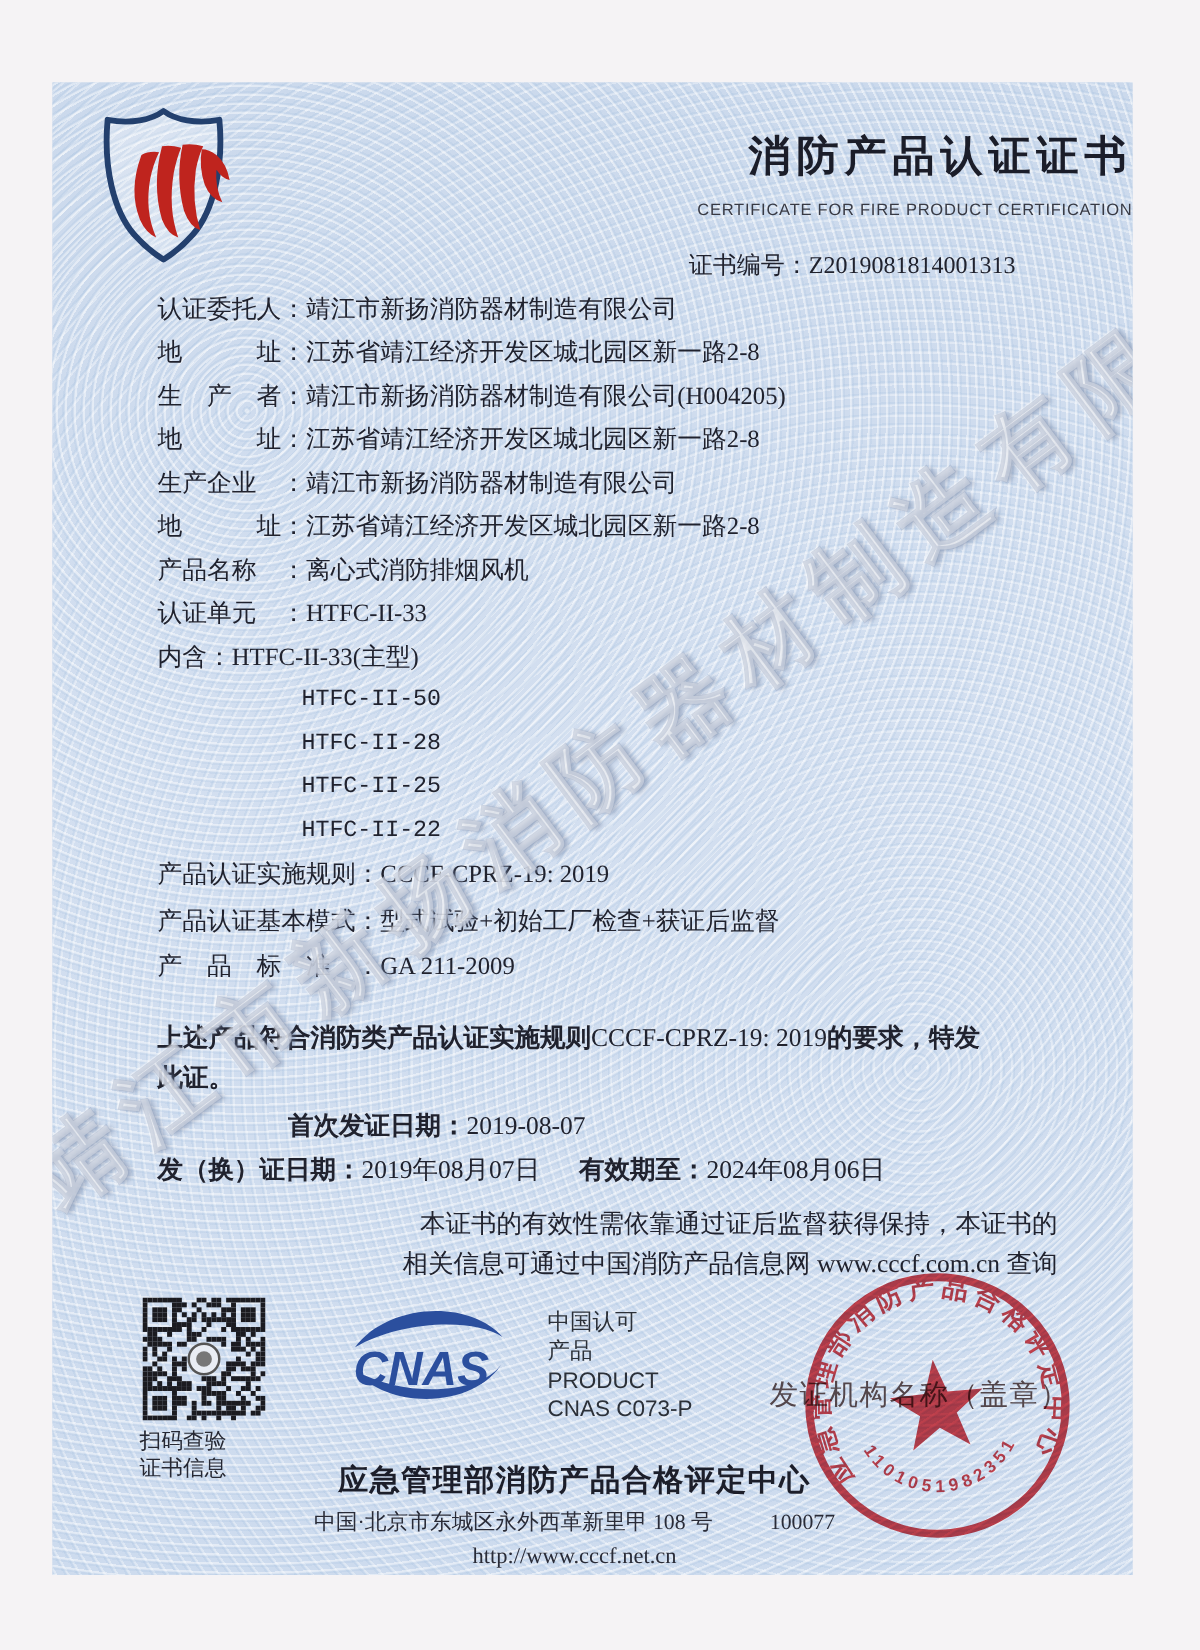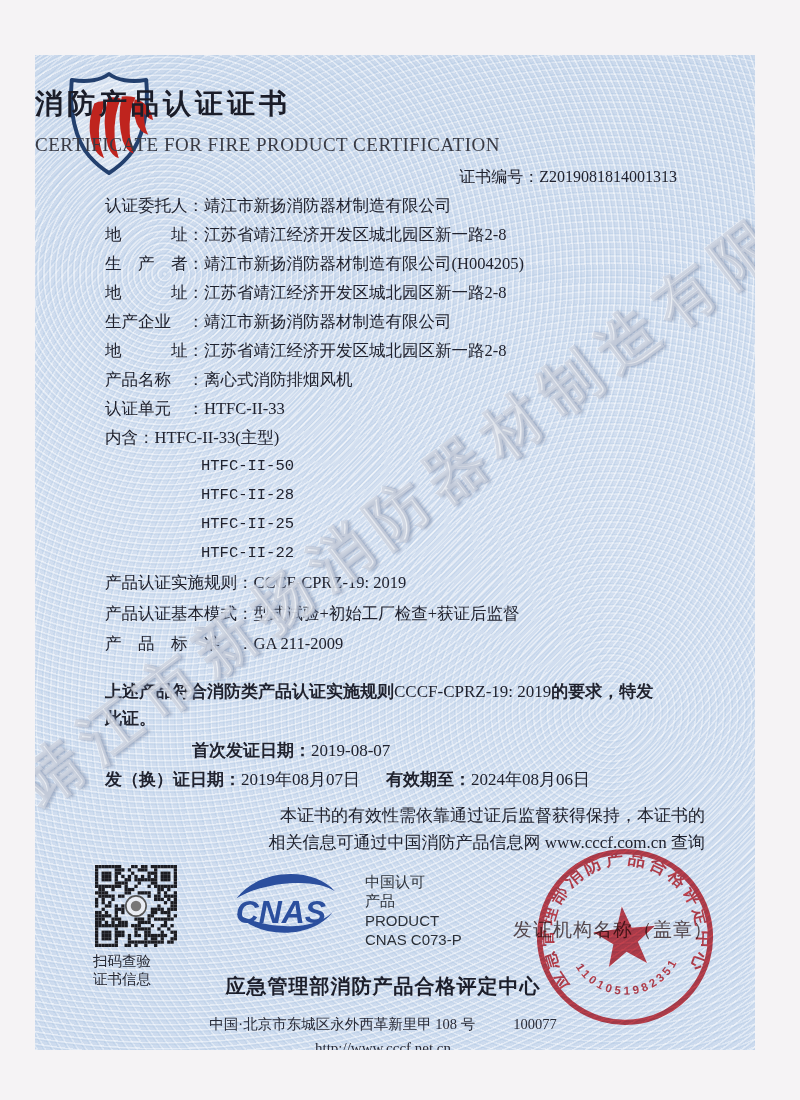--- a/index.html
+++ b/index.html
@@ -10,24 +10,24 @@
         background-color:#cfddee;
         background-image:
           repeating-radial-gradient(circle at 18% 22%, rgba(255,255,255,.45) 0 1px, rgba(168,194,224,.22) 2px 3px, transparent 3px 6px),
           repeating-radial-gradient(circle at 80% 66%, rgba(255,255,255,.35) 0 1px, rgba(160,190,222,.20) 2px 3px, transparent 3px 7px),
           linear-gradient(180deg,#cbd9ec 0%,#d3dff0 45%,#cddbee 100%);}
   .watermark{position:absolute;left:-30px;top:705px;transform:rotate(-37deg);transform-origin:0 0;
         font-size:60px;font-weight:bold;letter-spacing:12px;white-space:nowrap;z-index:2;pointer-events:none;
         color:rgba(255,255,255,.55);-webkit-text-stroke:1px rgba(150,162,188,.38);
         text-shadow:2px 2px 3px rgba(108,124,156,.45), -1px -1px 1px rgba(255,255,255,.65);}
   .logo{position:absolute;left:25px;top:12px;width:98px;height:112px;z-index:1}
-  .title-block{position:absolute;left:0;right:0;top:30px;text-align:left;z-index:1}
+  .title-block{position:absolute;left:0;right:0;top:30px;text-align:right;z-index:1}
   .title{font-size:28px;font-weight:bold;letter-spacing:4px;color:#1b1d29}
-  .subtitle{margin-top:11px;font-size:19px;letter-spacing:.5px;color:#383a44;
-        font-family:Liberation Serif, serif}
+  .subtitle{margin-top:11px;font-size:11px;letter-spacing:.5px;color:#383a44;
+        font-family:Liberation Sans, sans-serif}
   .cert-no{position:absolute;top:112px;right:78px;font-size:16px;z-index:1}
   .content{position:absolute;left:70px;top:136px;width:600px;z-index:1}
   .row{display:flex;line-height:29px;font-size:16.5px}
   .flabel{font-weight:normal;white-space:pre;flex:none}
   .fvalue{white-space:pre}
   .row.inner{}
   .row.item{margin-left:96px;font-family:"Liberation Mono","DejaVu Sans Mono",monospace;font-size:15.5px}
   .row.rule{line-height:30.5px}
   .statement{width:560px;font-size:17px;font-weight:bold;line-height:27px;margin-top:18px}
   .st-code{font-weight:normal}
@@ -40,21 +40,21 @@
   .qr-svg{width:82px;height:82px;display:block;margin-left:2px}
   .qr-caption{margin-top:5px;font-size:14.5px;line-height:18px;color:#262833}
   .cnas-logo{position:absolute;left:192px;top:810px;width:116px;height:80px;z-index:1}
   .cnas-text{position:absolute;left:330px;top:818px;font-size:15px;line-height:19px;color:#2b3038;z-index:1}
   .cnas-text .en{font-family:Liberation Sans, sans-serif}
   .issuer{position:absolute;left:478px;top:862px;font-size:19px;letter-spacing:1px;color:#53464b;z-index:3}
   .stamp{position:absolute;left:494px;top:786px;width:192px;height:192px;z-index:4;
          mix-blend-mode:multiply;opacity:.95;transform:rotate(-6deg)}
   .footer{position:absolute;left:0;width:100%;top:918px;text-align:center;z-index:1;transform:translateX(-12px)}
   .footer-org{font-size:20px;font-weight:bold;letter-spacing:1px;color:#1c1e2a}
-  .footer-addr{margin-top:15px;font-size:14.5px;color:#292b37}
+  .footer-addr{margin-top:5px;font-size:14.5px;color:#292b37}
   .postcode{margin-left:38px}
   .footer-url{margin-top:6px;font-size:15px;color:#292b37}
 </style>
 </head>
 <body>
 
 <div class="cert">
 
   <div class="watermark">靖江市新扬消防器材制造有限公司</div>
 

